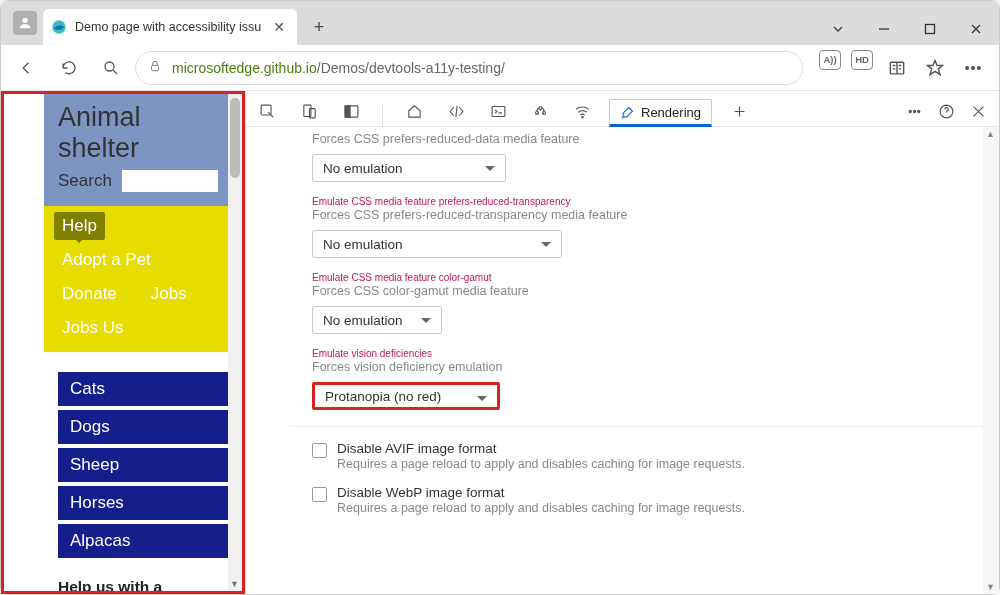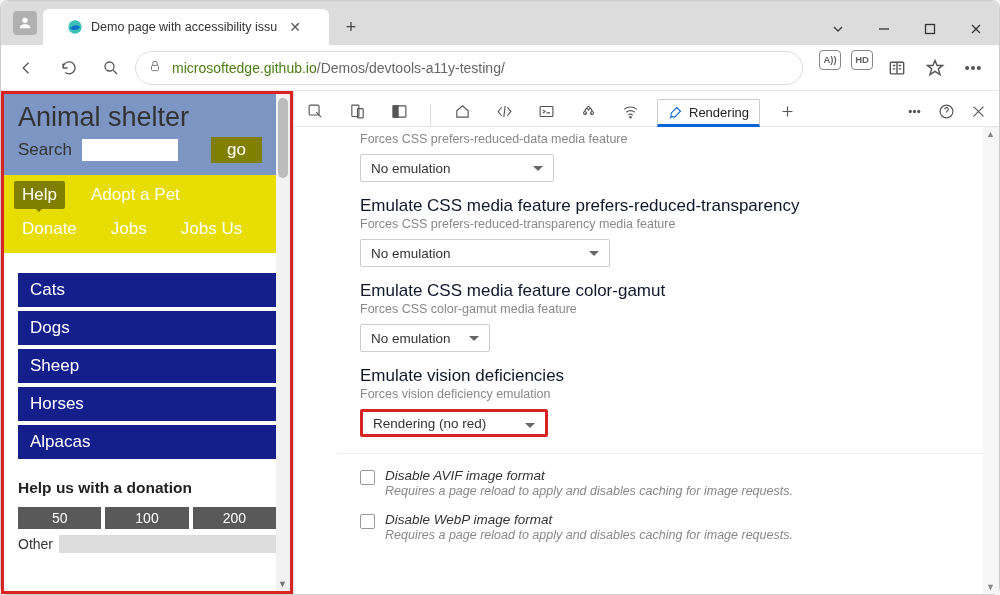--- a/index.html
+++ b/index.html
@@ -3,21 +3,21 @@
 <meta charset="utf-8">
 <style>
 * { box-sizing: border-box; margin: 0; padding: 0; font-family: "Segoe UI", Arial, sans-serif; }
 body { width: 1000px; height: 595px; background: #f3f3f3; overflow: hidden; position: relative; }
 
 
 .browser { display: flex; flex-direction: column; height: 100%; background: #fff; border: 1px solid #ccc; border-radius: 8px; }
 .titlebar { height: 44px; background: #dcdcdc; display: flex; align-items: flex-end; border-radius: 8px 8px 0 0; padding-left: 6px; }
 .avatar { width: 24px; height: 24px; background: #b0b0b0; border-radius: 4px; margin: 0 6px 10px 6px; display:flex; align-items:center; justify-content:center; }
 .avatar svg { width:16px; height:16px; fill:#fff; }
-.tab { background: #fff; height: 36px; border-radius: 6px 6px 0 0; display: flex; align-items: center; padding: 0 24px; gap: 8px; min-width: 248px; margin-top: 8px; }
+.tab { background: #fff; height: 36px; border-radius: 6px 6px 0 0; display: flex; align-items: center; padding: 0 8px; gap: 8px; min-width: 248px; margin-top: 8px; }
 .tab-favicon { width:16px; height:16px; }
 .tab-title { font-size: 12.5px; color: #333; white-space: nowrap; overflow: hidden; flex:1; }
 .tab-close { font-size: 14px; color: #555; padding: 0 4px; }
 .newtab { width: 36px; height: 36px; display:flex; align-items:center; justify-content:center; color:#444; font-size:18px; margin-top:8px; margin-left:4px; }
 .win-controls { margin-left: auto; display: flex; gap: 0; }
 .win-btn { width: 46px; height: 32px; display:flex; align-items:center; justify-content:center; color:#333; }
 .win-btn svg { width:12px; height:12px; }
 
 .toolbar { height: 46px; background: #fff; border-bottom: 1px solid #e6e6e6; display: flex; align-items: center; padding: 0 8px; gap: 6px; }
 .tbtn { width: 36px; height: 36px; display:flex; align-items:center; justify-content:center; color:#555; border-radius:4px; }
@@ -26,21 +26,21 @@
 .urlbar .lock svg { width:14px; height:14px; stroke:#777; fill:none; stroke-width:1.7; }
 .urlbar .host { color:#4d7c0f; }
 .right-icons { display:flex; gap:2px; margin-left:6px; }
 .badge-sq { width:22px; height:20px; border:1.5px solid #888; border-radius:4px; display:flex; align-items:center; justify-content:center; font-size:9.5px; color:#666; font-weight:600; margin:0 4px;}
 .right-icons .tbtn svg { width:20px; height:20px; }
 
 
 .content { flex:1; display:flex; overflow:hidden; }
 
 
-.page-wrap { width: 292px; position: relative; border: 3px solid #d92323; border-top:3px solid #d92323; background:#fff; overflow:hidden; }
+.page-wrap { width: 244px; position: relative; border: 3px solid #d92323; border-top:3px solid #d92323; background:#fff; overflow:hidden;padding-left:40px; }
 .page-scroll { position:absolute; top:0; right:0; width:14px; height:100%; background:#f1f1f1; }
 .page-thumb { position:absolute; top:4px; right:2px; width:10px; height:80px; background:#bcbcbc; border-radius:5px; }
 .page-arrow { position:absolute; right:3px; font-size:9px; color:#777; }
 
 .page-body { padding:0 14px 0 0; }
 .hero { background:#7c95c2; padding:8px 14px 12px 14px; }
 .hero h1 { font-size:27px; font-weight:400; color:#333; margin-bottom:4px; }
 .srch-row { display:flex; align-items:center; gap:10px; }
 .srch-row label { font-size:17px; color:#333; }
 .srch-row input { width:96px; height:22px; border:none; background:#fff; }
@@ -68,30 +68,30 @@
 .dt-sep { width:1px; height:22px; background:#ddd; margin:0 4px; }
 .dt-tab-active { border:1px solid #ccc; border-bottom:3px solid #0a64d6; background:#fff; padding:5px 10px 4px 10px; display:flex; align-items:center; gap:6px; font-size:13px; color:#222; border-radius:2px 2px 0 0; margin-bottom:-1px; }
 .dt-tab-active svg { width:15px; height:15px; stroke:#0a64d6; fill:none; stroke-width:1.7; }
 .dt-right { margin-left:auto; display:flex; gap:2px; }
 
 .dt-body { flex:1; overflow-y:auto; padding:4px 22px 20px 22px; position:relative;margin-left:44px; }
 .dt-scroll { position:absolute; top:0; right:0; width:16px; height:100%; background:#f6f6f6; }
 .dt-arrow-up { position:absolute; top:2px; right:4px; font-size:9px; color:#888; }
 .dt-arrow-dn { position:absolute; bottom:2px; right:4px; font-size:9px; color:#888; }
 
-.section-lbl { font-size:17px; color:#0f172a; margin-top:14px; }
+.section-lbl { font-size:10px; color:#be185d; margin-top:14px; }
 .section-sub { font-size:12.5px; color:#888; margin-top:1px; }
 .dd { margin-top:8px; height:28px; border:1px solid #ccc; border-radius:2px; display:flex; align-items:center; padding:0 10px; font-size:13.5px; color:#333; background:#fff; position:relative; }
 .dd .tri { position:absolute; right:10px; width:0; height:0; border:5px solid transparent; border-top-color:#666; top:11px; }
 .dd-194 { width:194px; }
 .dd-250 { width:250px; }
 .dd-130 { width:130px; }
 .dd-hl { width:188px; border:3px solid #d92323; }
 
-.chk-row { display:flex; align-items:flex-start; gap:10px; margin-top:14px;font-style:italic; }
+.chk-row { display:flex; align-items:flex-start; gap:10px; margin-top:14px; }
 .chk { width:15px; height:15px; border:1px solid #999; border-radius:2px; margin-top:2px; flex-shrink:0; }
 .chk-txt .t { font-size:13.5px; color:#333; }
 .chk-txt .s { font-size:12.5px; color:#888; margin-top:1px; }
 hr.sep { border:none; border-top:1px solid #eee; margin:16px 0 4px -22px; width:calc(100% + 44px); }
 </style>
 </head>
 <body>
 
 <div class="browser">
   <div class="titlebar">
@@ -331,21 +331,21 @@
         <div class="section-lbl">Emulate CSS media feature color-gamut</div>
         <div class="section-sub">Forces CSS color-gamut media feature</div>
         <div class="dd dd-130">
             <span>No emulation</span>
             <span class="tri"></span>
           </div>
 
         <div class="section-lbl">Emulate vision deficiencies</div>
         <div class="section-sub">Forces vision deficiency emulation</div>
         <div class="dd dd-hl">
-            <span>Rendering (no red)</span>
+            <span>Protanopia (no red)</span>
             <span class="tri"></span>
           </div>
 
         <hr class="sep">
 
         <div class="chk-row">
           <div class="chk"></div>
           <div class="chk-txt">
             <div class="t">Disable AVIF image format</div>
             <div class="s">Requires a page reload to apply and disables caching for image requests.</div>

